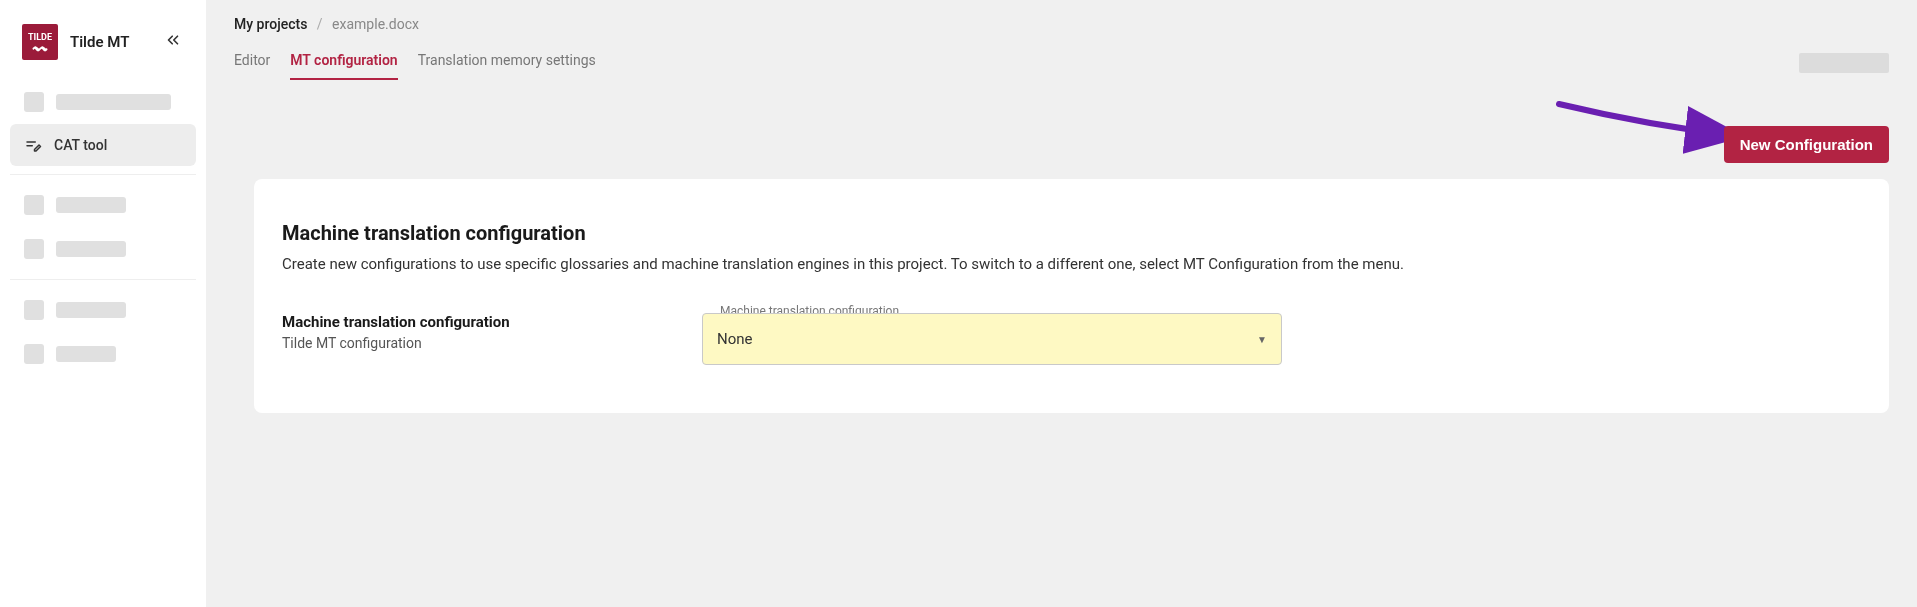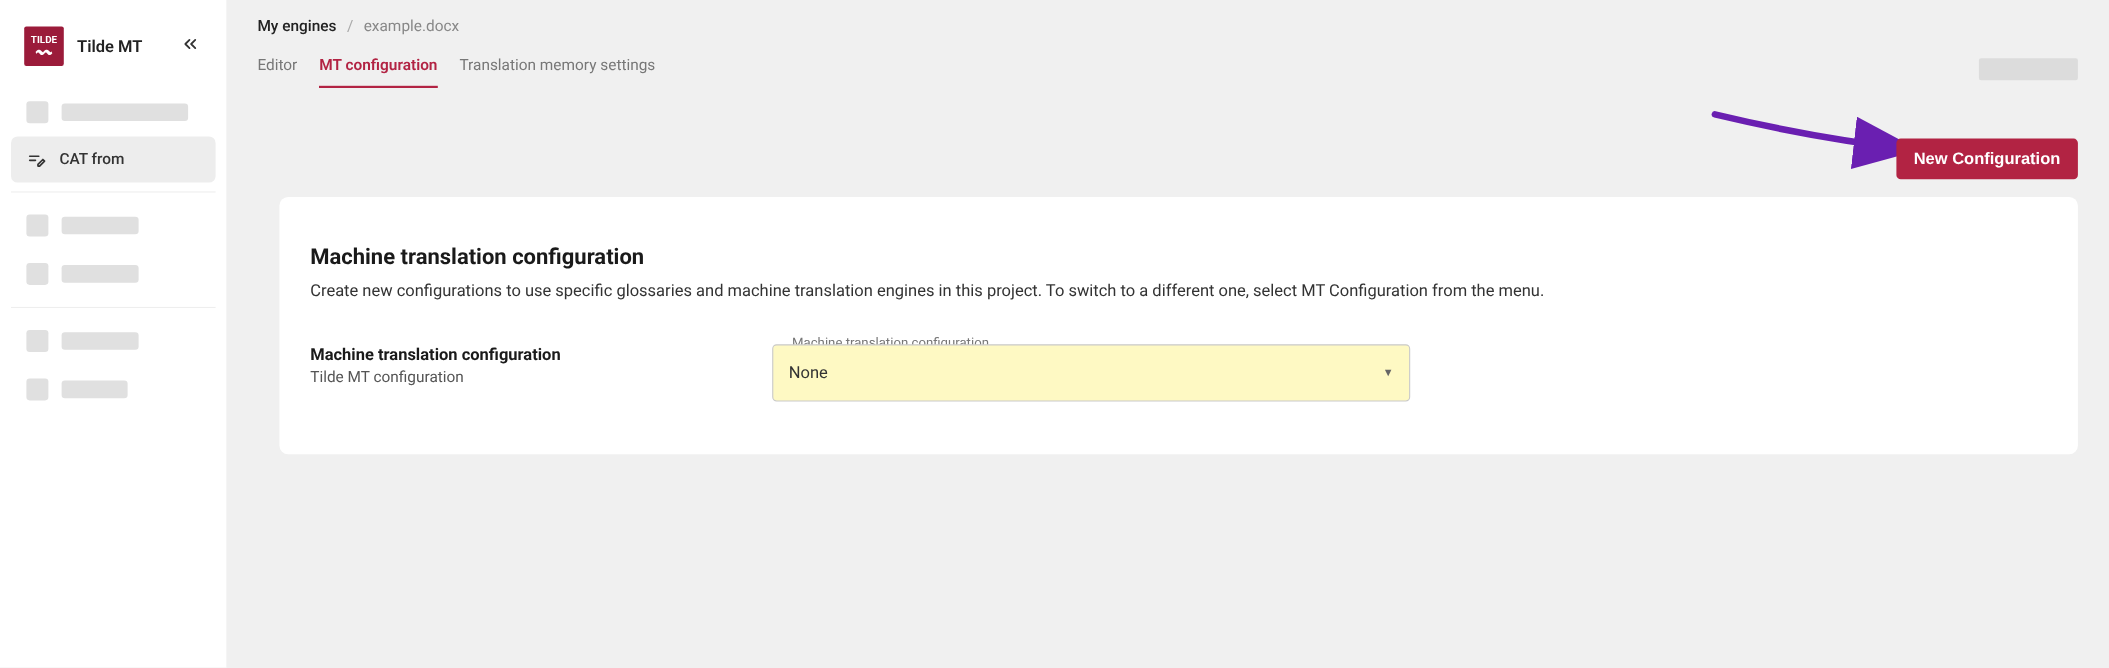--- a/index.html
+++ b/index.html
@@ -167,21 +167,21 @@
         <span class="skeleton-bar w120"></span>
       </li>
       <li class="nav-item active">
         <span class="pencil-icon">
           <svg width="18" height="18" viewBox="0 0 24 24" fill="none" stroke="#333" stroke-width="2" stroke-linecap="round" stroke-linejoin="round">
               <line x1="4" y1="8" x2="15" y2="8"></line>
               <line x1="4" y1="13" x2="11" y2="13"></line>
               <path d="M14 18 L20 12 L22 14 L16 20 L14 20 Z"></path>
             </svg>
         </span>
-        <span>CAT from</span>
+        <span>CAT tool</span>
       </li>
     </ul>
     <div class="divider"></div>
     <ul class="nav-list">
       <li class="nav-item">
         <span class="skeleton-sq"></span>
         <span class="skeleton-bar w70"></span>
       </li>
       <li class="nav-item">
         <span class="skeleton-sq"></span>
@@ -197,21 +197,21 @@
       <li class="nav-item">
         <span class="skeleton-sq"></span>
         <span class="skeleton-bar w60"></span>
       </li>
     </ul>
   </aside>
 
   <main class="main">
 
     <nav class="breadcrumb">
-      <span class="root">My engines</span>
+      <span class="root">My projects</span>
       <span class="sep">/</span>
       <span class="leaf">example.docx</span>
     </nav>
 
     <div class="tabs-row">
       <div class="tabs">
         <div class="tab">Editor</div>
         <div class="tab active">MT configuration</div>
         <div class="tab">Translation memory settings</div>
       </div>

